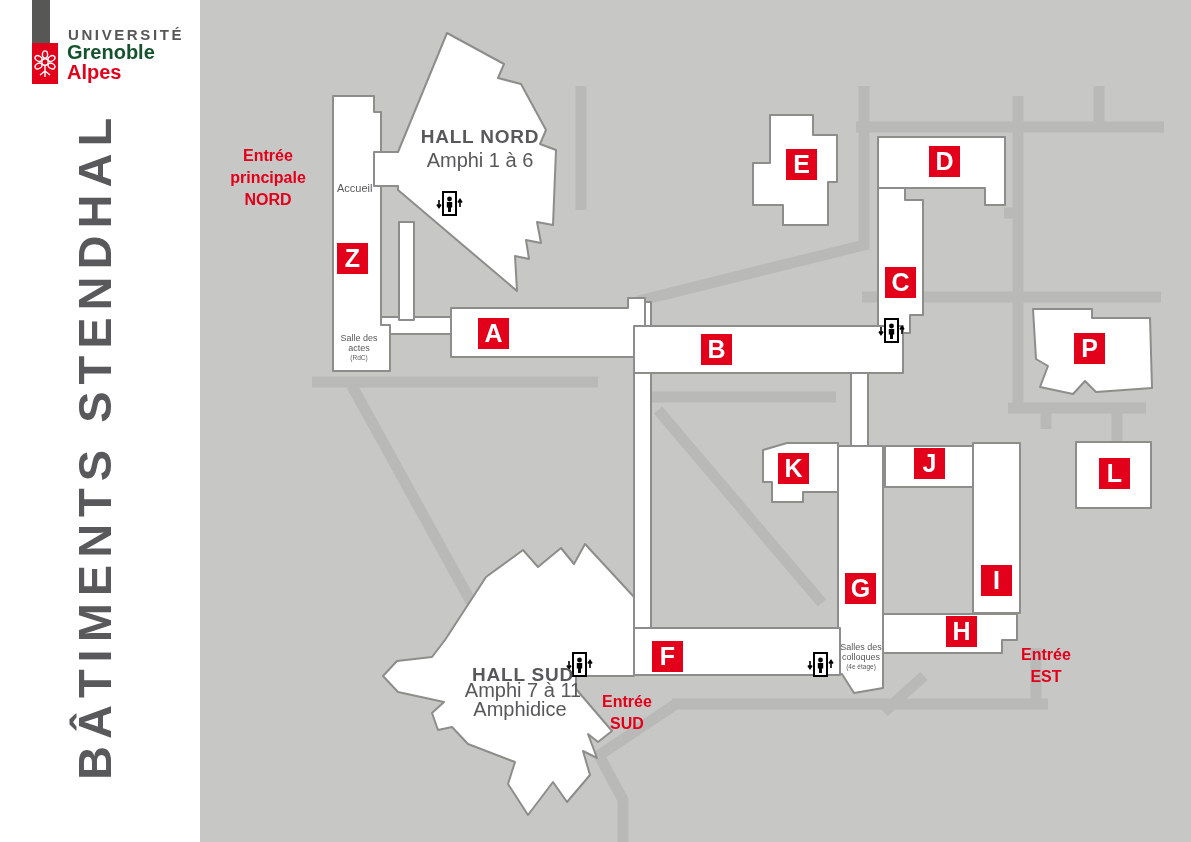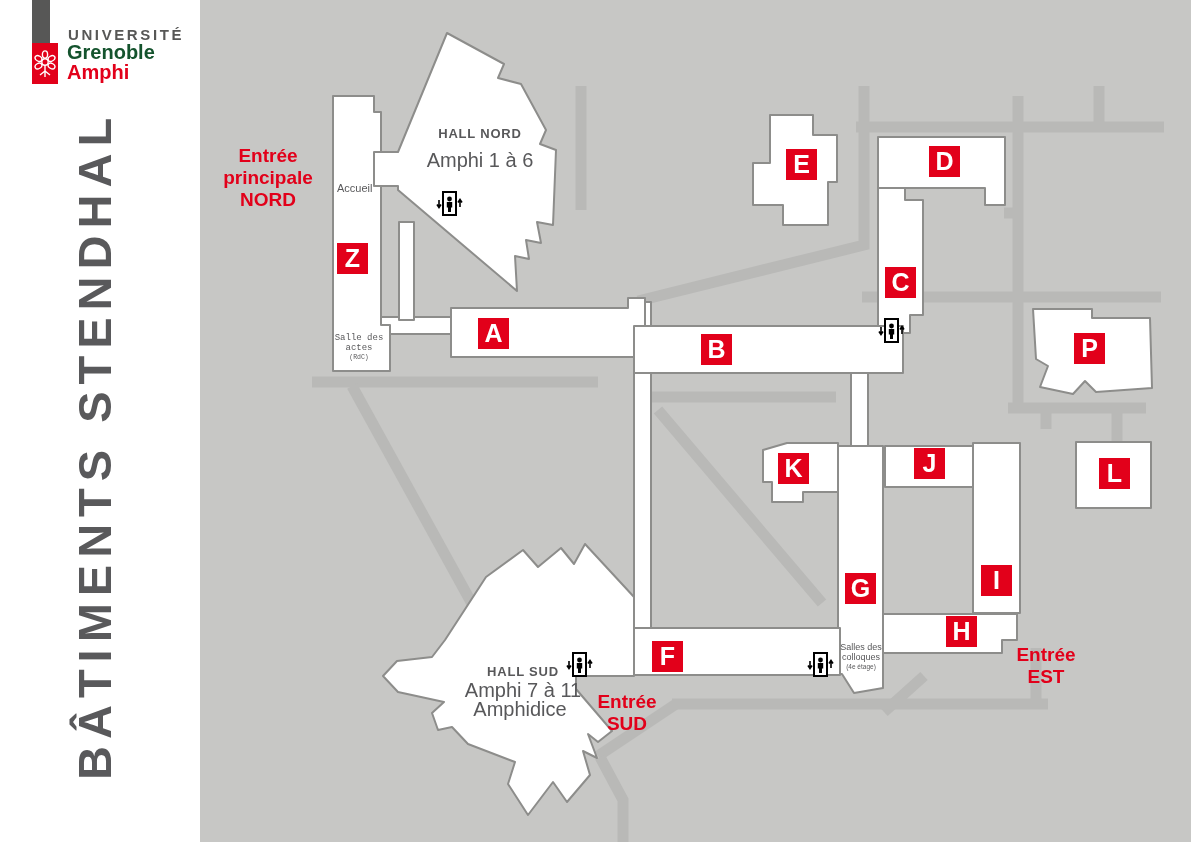--- a/index.html
+++ b/index.html
@@ -26,26 +26,26 @@
   
   svg.map{left:0;top:0;width:1191px;height:842px;}
   
   .marker{
     position:absolute;width:31px;height:31px;background:#e2001a;
     color:#ffffff;font-weight:700;font-size:25px;line-height:31px;
     text-align:center;
   }
   
   .entrance{
-    position:absolute;color:#e2001a;font-weight:700;font-size:19px;
+    position:absolute;color:#e2001a;font-weight:700;font-size:16px;
     line-height:22px;text-align:center;
   }
   
   .hall-text{position:absolute;color:#58585a;text-align:center;}
-  .hall-title{font-size:13px;font-weight:600;letter-spacing:0.8px;}
+  .hall-title{font-size:19px;font-weight:600;letter-spacing:0.8px;}
   .hall-sub{font-size:20px;font-weight:500;}
   .small-room{position:absolute;color:#58585a;text-align:center;font-size:9px;font-weight:500;line-height:10px;}
   .small-room .note{font-size:6.5px;display:block;}
   .accueil{position:absolute;color:#58585a;font-size:11px;font-weight:500;}
 </style>
 </head>
 <body>
 
 <svg class="map abs" viewBox="0 0 1191 842" xmlns="http://www.w3.org/2000/svg">
 
@@ -141,34 +141,34 @@
       <ellipse cx="17.5" cy="9.5" rx="2.6" ry="3.6" transform="rotate(60 17.5 9.5)"></ellipse>
       <ellipse cx="17.5" cy="17" rx="2.6" ry="3.6" transform="rotate(120 17.5 17)"></ellipse>
       <ellipse cx="4.5" cy="9.5" rx="2.6" ry="3.6" transform="rotate(-60 4.5 9.5)"></ellipse>
       <ellipse cx="4.5" cy="17" rx="2.6" ry="3.6" transform="rotate(-120 4.5 17)"></ellipse>
       <path d="M11,16 V28 M11,22 L6,26 M11,22 L16,26"></path>
     </g>
   </svg>
 </div>
 <div class="abs logo-line1">UNIVERSITÉ</div>
 <div class="abs logo-line2">Grenoble</div>
-<div class="abs logo-line3">Amphi</div>
+<div class="abs logo-line3">Alpes</div>
 
 <div class="abs vertical-title">BÂTIMENTS STENDHAL</div>
 
 <div class="hall-text hall-title" style="left:410px;top:126px;width:140px;">HALL NORD</div>
 <div class="hall-text hall-sub" style="left:410px;top:149px;width:140px;">Amphi 1 à 6</div>
 
 <div class="hall-text hall-title" style="left:453px;top:664px;width:140px;">HALL SUD</div>
 <div class="hall-text hall-sub" style="left:453px;top:679px;width:140px;">Amphi 7 à 11</div>
 <div class="hall-text hall-sub" style="left:450px;top:698px;width:140px;">Amphidice</div>
 
 <div class="accueil" style="left:337px;top:182px;">Accueil</div>
 
-<div class="small-room" style="left:328px;top:333px;width:62px;font-family:Liberation Mono, monospace;">
+<div class="small-room" style="left:328px;top:333px;width:62px;">
   <span>Salle des</span><br>
   <span>actes</span>
   <span class="note">(RdC)</span>
 </div>
 
 <div class="small-room" style="left:830px;top:642px;width:62px;">
   <span>Salles des</span><br>
   <span>colloques</span>
   <span class="note">(4e étage)</span>
 </div>

